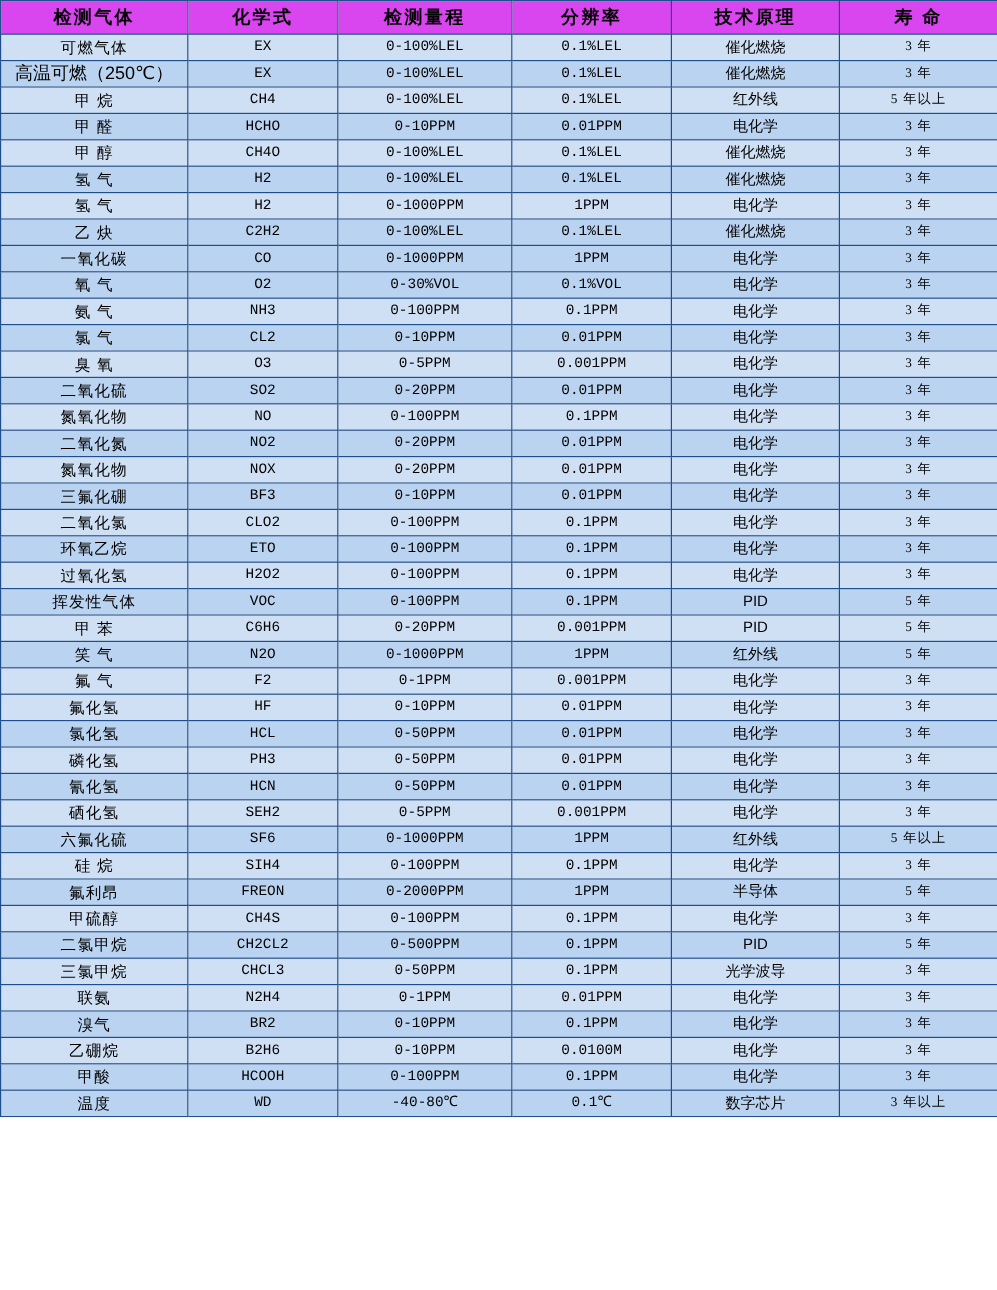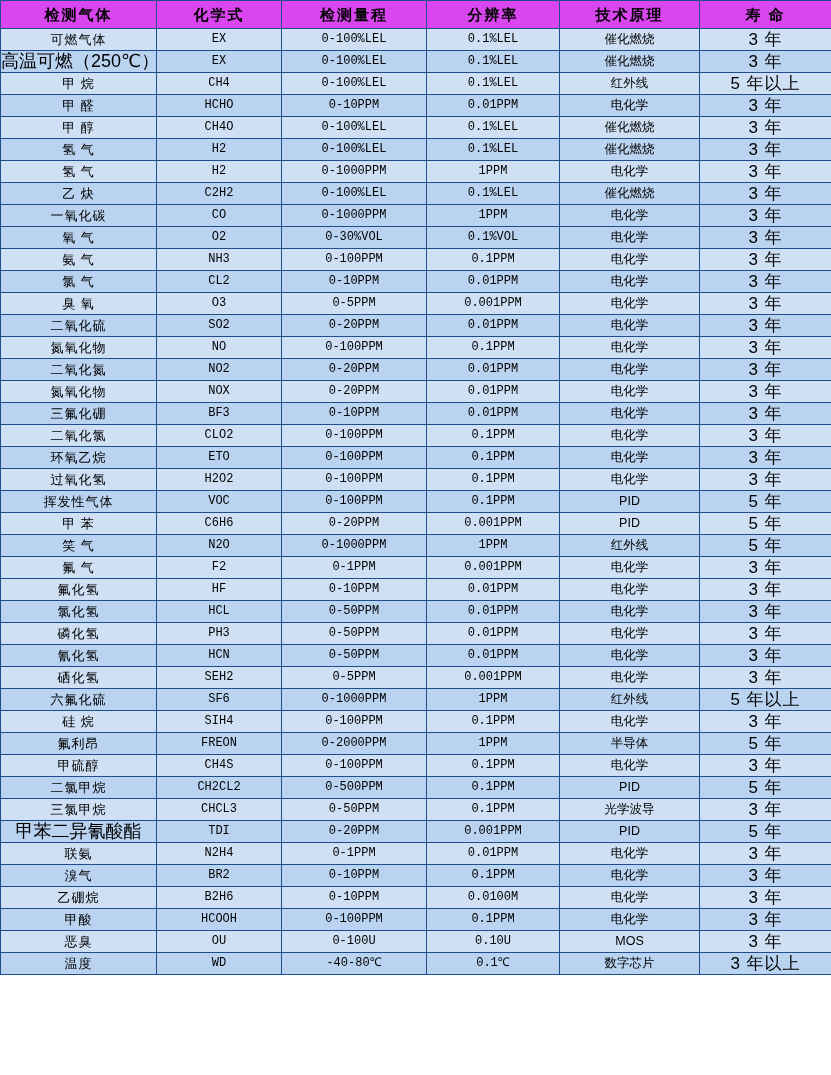--- a/index.html
+++ b/index.html
@@ -51,31 +51,32 @@
   }
   #gas-table tbody tr.even td {
     background: #b9d3f0;
   }
   #gas-table tbody td.name {
     font-size: 13px;
     letter-spacing: 1px;
   }
   #gas-table tbody td.name.tight {
     letter-spacing: 0px;
-    font-size: 18px;
+    font-size: 15px;
   }
   #gas-table tbody td.formula,
   #gas-table tbody td.range,
   #gas-table tbody td.res {
     font-family: "Liberation Mono", "DejaVu Sans Mono", monospace;
     font-size: 12px;
   }
   #gas-table tbody td.life {
-    font-size: 17px;
+    font-size: 11px;
     letter-spacing: 1px;
+    font-family: Liberation Serif, serif;
   }
 </style>
 </head>
 <body>
 
 <table id="gas-table">
   <colgroup>
     <col class="c0">
       <col class="c1">
       <col class="c2">
@@ -375,28 +376,20 @@
         <td class="life">5 年</td>
       </tr>
       <tr class="odd">
         <td class="name">三氯甲烷</td>
         <td class="formula">CHCL3</td>
         <td class="range">0-50PPM</td>
         <td class="res">0.1PPM</td>
         <td class="principle">光学波导</td>
         <td class="life">3 年</td>
       </tr>
-      <tr class="even">
-        <td class="name tight">甲苯二异氰酸酯</td>
-        <td class="formula">TDI</td>
-        <td class="range">0-20PPM</td>
-        <td class="res">0.001PPM</td>
-        <td class="principle">PID</td>
-        <td class="life">5 年</td>
-      </tr>
       <tr class="odd">
         <td class="name">联氨</td>
         <td class="formula">N2H4</td>
         <td class="range">0-1PPM</td>
         <td class="res">0.01PPM</td>
         <td class="principle">电化学</td>
         <td class="life">3 年</td>
       </tr>
       <tr class="even">
         <td class="name">溴气</td>
@@ -413,28 +406,20 @@
         <td class="res">0.0100M</td>
         <td class="principle">电化学</td>
         <td class="life">3 年</td>
       </tr>
       <tr class="even">
         <td class="name">甲酸</td>
         <td class="formula">HCOOH</td>
         <td class="range">0-100PPM</td>
         <td class="res">0.1PPM</td>
         <td class="principle">电化学</td>
-        <td class="life">3 年</td>
-      </tr>
-      <tr class="odd">
-        <td class="name">恶臭</td>
-        <td class="formula">OU</td>
-        <td class="range">0-100U</td>
-        <td class="res">0.10U</td>
-        <td class="principle">MOS</td>
         <td class="life">3 年</td>
       </tr>
       <tr class="even">
         <td class="name">温度</td>
         <td class="formula">WD</td>
         <td class="range">-40-80℃</td>
         <td class="res">0.1℃</td>
         <td class="principle">数字芯片</td>
         <td class="life">3 年以上</td>
       </tr>

